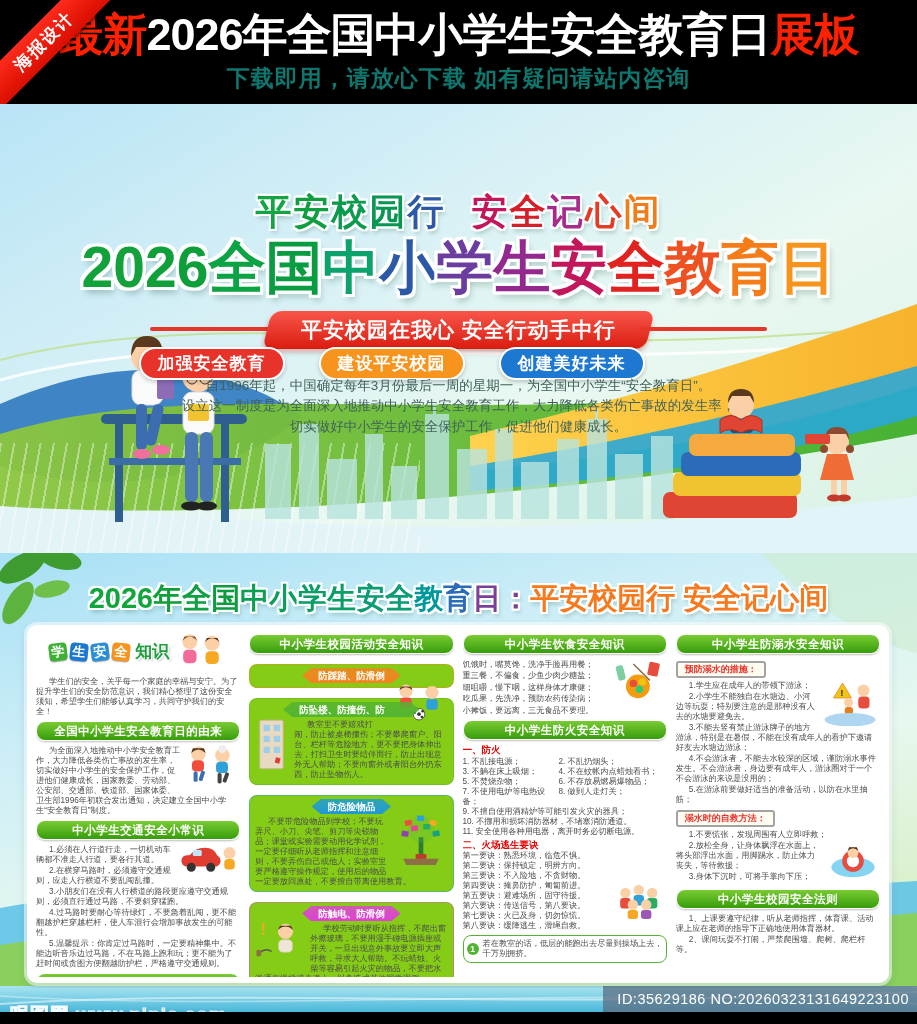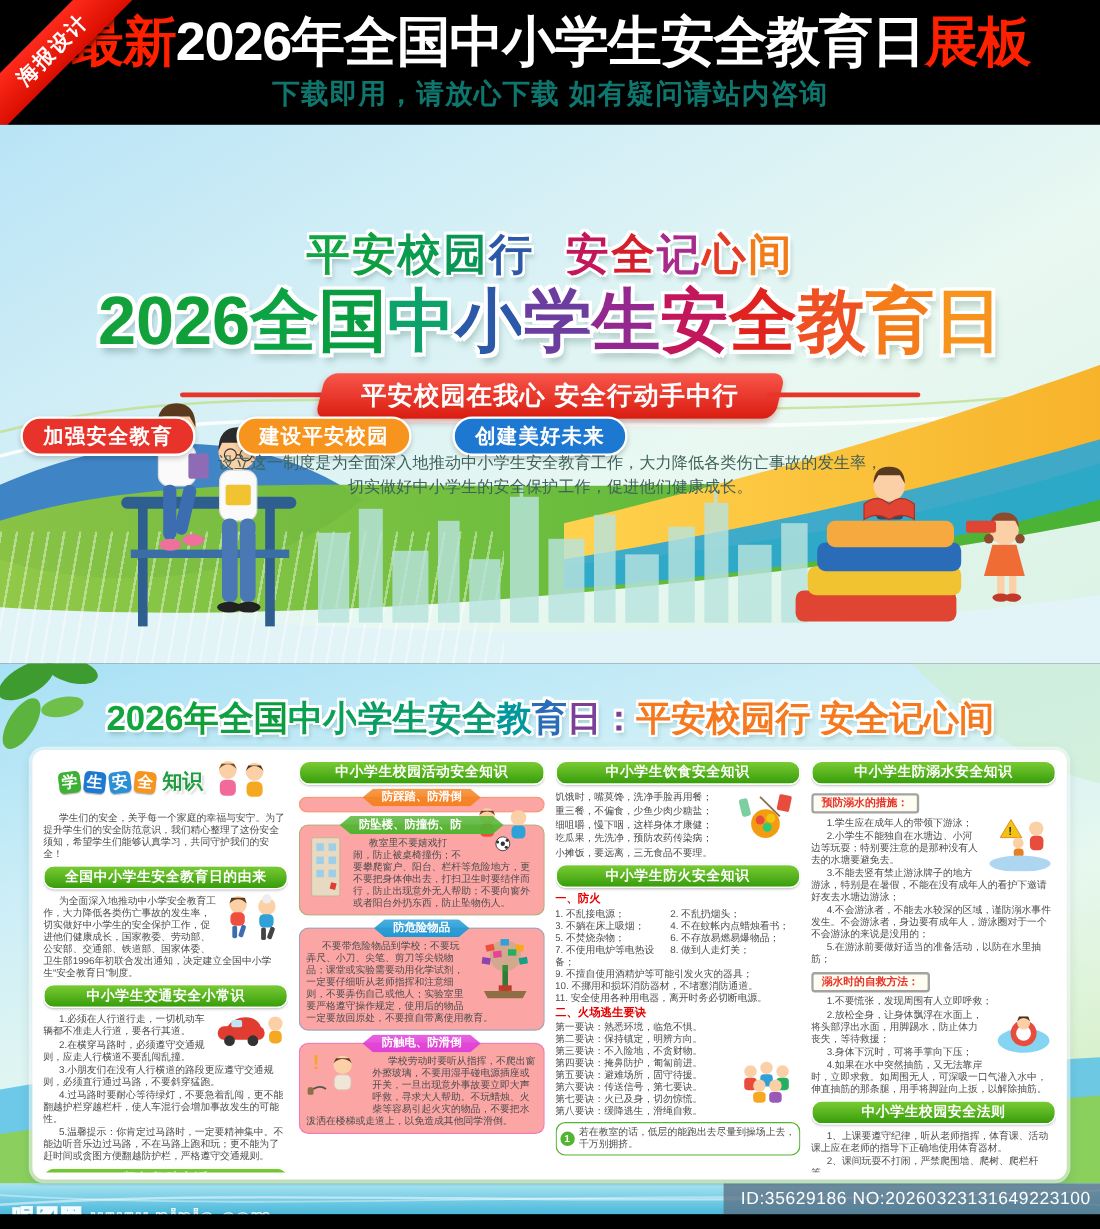--- a/index.html
+++ b/index.html
@@ -27,21 +27,21 @@
   .outline2{text-shadow:-2px -2px 0 #fff,2px -2px 0 #fff,-2px 2px 0 #fff,2px 2px 0 #fff,0 -2px 0 #fff,0 2px 0 #fff,-2px 0 0 #fff,2px 0 0 #fff,2px 4px 4px rgba(30,80,60,.30);}
   #slogan{top:84px;left:0;width:917px;text-align:center;font-size:36px;font-weight:900;letter-spacing:2px;z-index:4;}
   #slogan .seg{display:inline-block;margin:0 13px;}
   #main-title{top:126px;left:0;width:917px;text-align:center;font-size:57px;font-weight:900;z-index:4;letter-spacing:0;}
   #ribbon-row{top:207px;left:0;width:917px;text-align:center;z-index:4;}
   #ribbon-line-l,#ribbon-line-r{position:absolute;top:16px;width:128px;height:4px;background:#e8352a;border-radius:2px;}
   #ribbon-line-l{left:150px;} #ribbon-line-r{right:150px;}
   #ribbon{display:inline-block;transform:skewX(-14deg);background:linear-gradient(180deg,#f8564a,#da1c10);
     border-radius:10px;padding:5px 34px;box-shadow:0 3px 5px rgba(150,20,10,.35);}
   #ribbon span{display:inline-block;transform:skewX(14deg);color:#fff;font-size:21px;font-weight:900;letter-spacing:1px;}
-  #pills{top:243px;left:0;width:783px;z-index:4;}
+  #pills{top:243px;left:0;width:783px;text-align:center;z-index:4;}
   .pill{display:inline-block;margin:0 17px;padding:3px 17px;border-radius:999px;border:2px solid #fff;
     color:#fff;font-size:17px;font-weight:bold;box-shadow:0 2px 4px rgba(0,0,0,.2);letter-spacing:1px;}
   #intro{top:272px;left:0;width:917px;text-align:center;z-index:4;color:#3f6159;font-size:13.5px;line-height:1.5;font-weight:500;}
   #students{left:85px;top:222px;width:185px;height:232px;z-index:3;}
   #bookskids{left:645px;top:278px;width:240px;height:152px;z-index:3;}
 
   
   #poster2{top:553px;left:0;width:917px;height:435px;overflow:hidden;
     background:linear-gradient(165deg,#a7e0f5 0%,#cdeef7 30%,#e7f8ef 60%,#d1ecb7 100%);}
   #poster2 .waves2{position:absolute;left:0;bottom:0;width:917px;height:435px;}
@@ -58,21 +58,21 @@
     margin:3px 0 4px;box-shadow:0 1px 2px rgba(0,0,0,.25);letter-spacing:.5px;}
   .badge{display:flex;align-items:center;justify-content:center;gap:3px;margin:1px 0 3px;}
   .tile{width:18px;height:18px;border-radius:4px;color:#fff;font-size:13px;font-weight:900;text-align:center;line-height:18px;
     box-shadow:0 1px 1px rgba(0,0,0,.3);}
   .tile:nth-child(odd){transform:rotate(-7deg);} .tile:nth-child(even){transform:rotate(6deg);}
   .badge .suffix{font-size:17px;font-weight:900;color:#1e9e3e;text-shadow:1px 1px 0 #fff,2px 2px 2px rgba(0,0,0,.2);margin-left:2px;}
   .tblock{margin:1px 0;overflow:hidden;}
   .tblock p{margin:1px 0;text-indent:1.6em;}
   .illo{float:right;margin:0 0 2px 3px;}
   .illo.left{float:left;margin:0 3px 2px 0;}
-  .subbox{border:1px solid;border-radius:8px;background:#fca5a5;margin-top:10px;padding:0 5px 4px;}
+  .subbox{border:1px solid;border-radius:8px;background:#84cc16;margin-top:10px;padding:11px 5px 4px;}
   .sublabel{width:fit-content;margin:-8px auto 0;padding:0 16px;height:15px;line-height:15px;color:#fff;
     font-size:9.5px;font-weight:bold;position:relative;
     clip-path:polygon(9px 0,calc(100% - 9px) 0,100% 50%,calc(100% - 9px) 100%,9px 100%,0 50%);}
   .subbox p{margin:3px 0 0;text-indent:1.6em;}
   .redhead{color:#e60000;font-weight:bold;font-size:9.5px;margin:2px 0 1px;}
   .firegrid{display:grid;grid-template-columns:96px 1fr;}
   .verse div{margin:1.5px 0;}
   .numitem{border:1px solid;border-radius:8px;position:relative;padding:3px 3px 3px 19px;margin:4px 0;}
   .numcirc{position:absolute;left:3px;top:50%;transform:translateY(-50%);width:12px;height:12px;border-radius:50%;
     color:#fff;font-size:8.5px;font-weight:bold;text-align:center;line-height:12px;}
@@ -147,20 +147,21 @@
     <div id="main-title" class="abs outline3"><span style="color: rgb(18, 161, 59);">2</span><span style="color: rgb(18, 161, 59);">0</span><span style="color: rgb(15, 160, 58);">2</span><span style="color: rgb(15, 159, 58);">6</span><span style="color: rgb(12, 163, 68);">全</span><span style="color: rgb(10, 156, 64);">国</span><span style="color: rgb(11, 163, 107);">中</span><span style="color: rgb(43, 89, 168);">小</span><span style="color: rgb(106, 61, 158);">学</span><span style="color: rgb(147, 41, 143);">生</span><span style="color: rgb(194, 24, 91);">安</span><span style="color: rgb(224, 35, 31);">全</span><span style="color: rgb(239, 82, 34);">教</span><span style="color: rgb(244, 125, 26);">育</span><span style="color: rgb(247, 148, 29);">日</span></div>
 
     <div id="ribbon-row" class="abs">
       <div id="ribbon-line-l"></div>
       <div id="ribbon"><span>平安校园在我心  安全行动手中行</span></div>
       <div id="ribbon-line-r"></div>
     </div>
 
     <div id="pills" class="abs"><span class="pill" style="background: rgb(232, 51, 42);">加强安全教育</span><span class="pill" style="background: rgb(247, 148, 29);">建设平安校园</span><span class="pill" style="background: rgb(29, 120, 210);">创建美好未来</span></div>
     <div id="intro" class="abs">
+        <div>自1996年起，中国确定每年3月份最后一周的星期一，为全国中小学生“安全教育日”。</div>
         <div>设立这一制度是为全面深入地推动中小学生安全教育工作，大力降低各类伤亡事故的发生率，</div>
         <div>切实做好中小学生的安全保护工作，促进他们健康成长。</div>
       </div>
 
     <svg id="students" class="abs" viewBox="0 0 185 232">
       <rect x="16" y="88" width="146" height="10" rx="5" fill="#2f5f8f"></rect>
       <rect x="30" y="96" width="8" height="100" fill="#2f5f8f"></rect>
         <rect x="136" y="96" width="8" height="100" fill="#2f5f8f"></rect>
       <rect x="24" y="132" width="132" height="7" fill="#3a6ea5"></rect>
       <circle cx="62" cy="30" r="16" fill="#fcd0a6"></circle>
@@ -386,21 +387,21 @@
                 <rect x="25" y="19" width="14" height="14" rx="4" fill="#2fa1d8"></rect>
                 <circle cx="50" cy="16" r="7" fill="#fcd0a6"></circle>
                 <rect x="43" y="23" width="14" height="14" rx="4" fill="#27ae60"></rect>
                 <circle cx="24" cy="32" r="7" fill="#fcd0a6"></circle>
                 <rect x="17" y="39" width="14" height="12" rx="4" fill="#f7a823"></rect>
                 <circle cx="42" cy="32" r="7" fill="#fcd0a6"></circle>
                 <rect x="35" y="39" width="14" height="12" rx="4" fill="#9b59b6"></rect>
               </svg></span>
             <div>第四要诀：掩鼻防护，匍匐前进。</div>
             <div>第五要诀：避难场所，固守待援。</div>
-            <div>第六要诀：传送信号，第七要诀。</div>
+            <div>第六要诀：传送信号，第八要诀。</div>
             <div>第七要诀：火已及身，切勿惊慌。</div>
             <div>第八要诀：缓降逃生，滑绳自救。</div>
           </div>
           <div>
             <div class="numitem" style="border-color: rgb(82, 180, 49);"><span class="numcirc" style="background: rgb(82, 180, 49);">1</span><span>若在教室的话，低层的能跑出去尽量到操场上去，千万别拥挤。</span></div>
           </div>
         </div>
       <div class="col" id="col3">
           <div class="banner">中小学生防溺水安全知识</div>
           <div><span class="tag">预防溺水的措施：</span></div>
@@ -425,21 +426,20 @@
             <p>1.不要慌张，发现周围有人立即呼救；</p>
             <span class="illo"><svg viewBox="0 0 70 52" width="54">
                 <ellipse cx="35" cy="34" rx="28" ry="13" fill="#85d4f2"></ellipse>
                 <circle cx="35" cy="26" r="14" fill="#e74c3c"></circle>
                 <circle cx="35" cy="26" r="8" fill="#fff"></circle>
                 <circle cx="35" cy="15" r="7" fill="#fcd0a6"></circle>
                 <path d="M28 13q7-7 14 0l-2-5h-10z" fill="#4a2f1a"></path>
               </svg></span>
             <p>2.放松全身，让身体飘浮在水面上，将头部浮出水面，用脚踢水，防止体力丧失，等待救援；</p>
             <p>3.身体下沉时，可将手掌向下压；</p>
-            <p>4.如果在水中突然抽筋，又无法靠岸时，立即求救。如周围无人，可深吸一口气潜入水中，伸直抽筋的那条腿，用手将脚趾向上扳，以解除抽筋。</p>
           </div>
           <div class="banner">中小学生校园安全法则</div>
           <div class="tblock">
             <p>1、上课要遵守纪律，听从老师指挥，体育课、活动课上应在老师的指导下正确地使用体育器材。</p>
             <p>2、课间玩耍不打闹，严禁爬围墙、爬树、爬栏杆等。</p>
           </div>
         </div>
     </div>
   </div>
 

